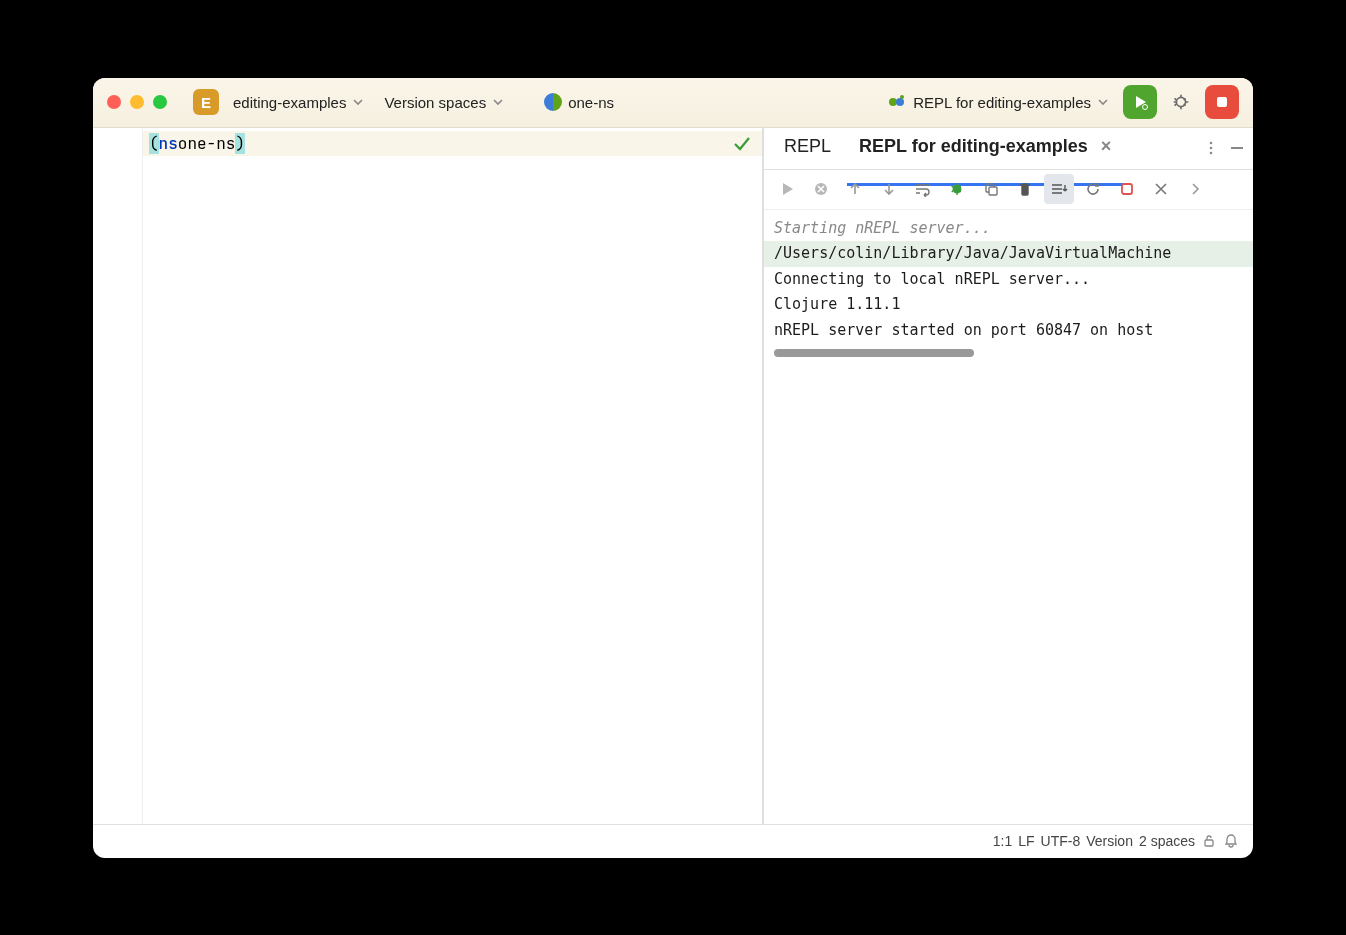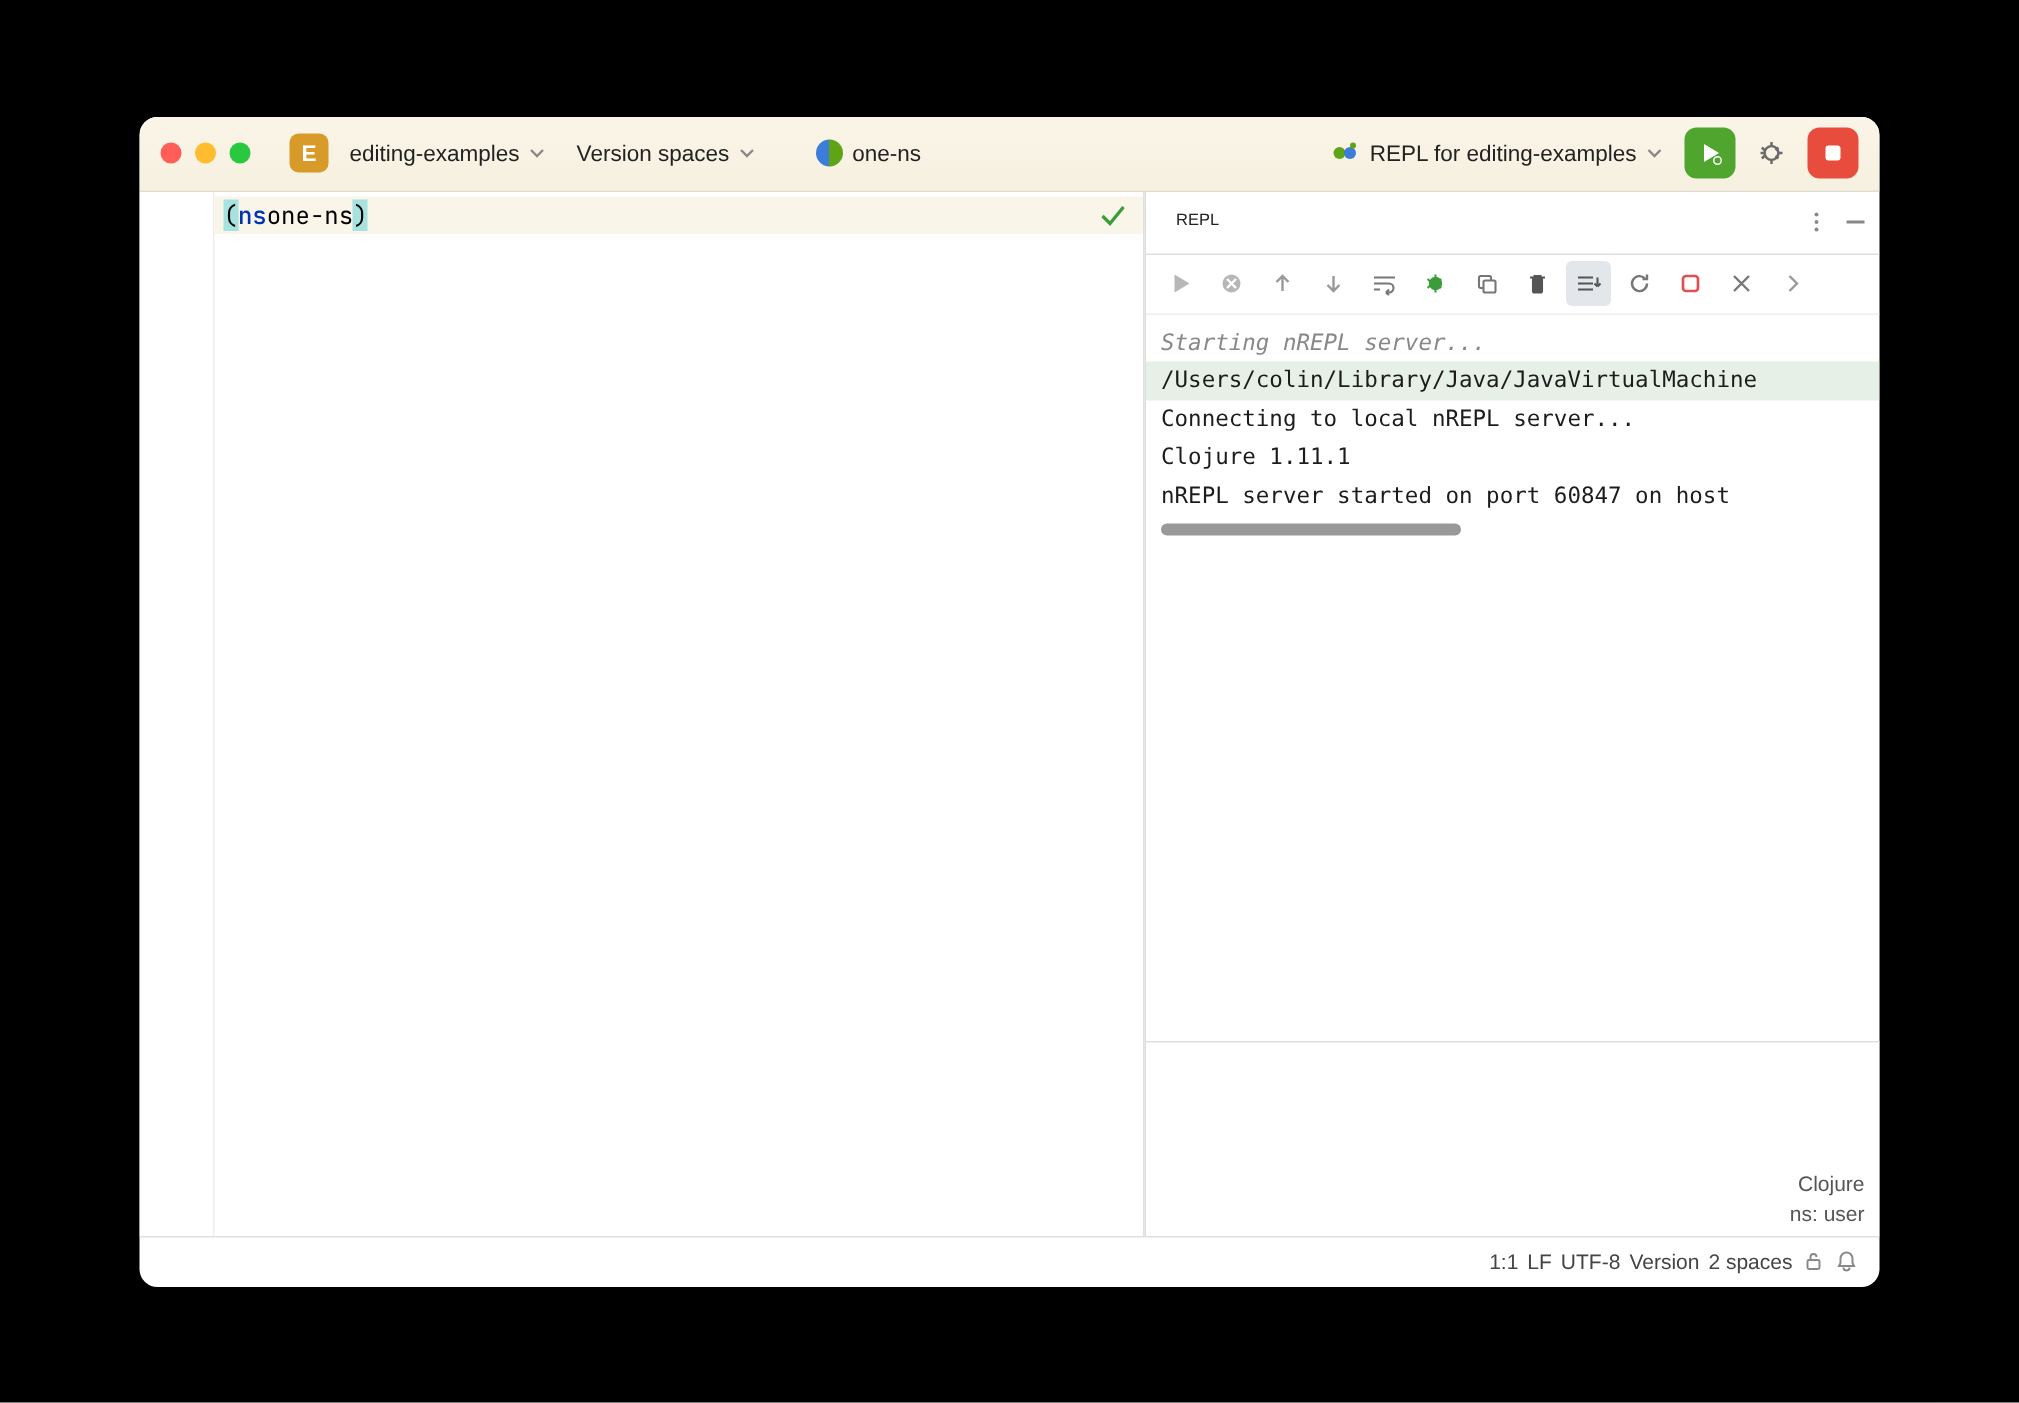--- a/index.html
+++ b/index.html
@@ -93,21 +93,21 @@
   position: absolute; top: 6px; right: 10px; color: #3a9c3a; font-size: 18px;
 }
 .right-panel {
   width: 490px; display: flex; flex-direction: column; border-left: 1px solid #ddd;
 }
 .tabs-row {
   height: 42px; display: flex; align-items: center; padding: 0 8px; gap: 4px;
   border-bottom: 1px solid #e0e0e0;
 }
 .tab {
-  padding: 26px 12px; font-size: 11px; color: #222; cursor: pointer;
+  padding: 26px 12px; font-size: 18px; color: #222; cursor: pointer;
   border-bottom: 3px solid transparent;
 }
 .tab.active { border-bottom-color: #3574f0; font-weight: 600; }
 .tab .close { color: #888; margin-left: 8px; cursor: pointer; }
 .tabs-right { margin-left: auto; display: flex; gap: 10px; color: #888; }
 .toolbar {
   height: 40px; display: flex; align-items: center; padding: 0 8px; gap: 4px;
   border-bottom: 1px solid #eee;
 }
 .tool { width: 30px; height: 30px; display: flex; align-items: center; justify-content: center;
@@ -227,20 +227,24 @@
             </svg>
         </div>
       </div>
     </div>
 
     <div class="right-panel">
       <div class="tabs-row">
         <div class="tab">
           <span>REPL</span>
         </div>
+        <div class="tab active">
+          <span>REPL for editing-examples</span>
+          <span class="close">×</span>
+        </div>
         <div class="tabs-right">
           <span>
             <svg width="16" height="16" viewBox="0 0 16 16">
                 <circle cx="8" cy="3" r="1.3" fill="#888"></circle>
                 <circle cx="8" cy="8" r="1.3" fill="#888"></circle>
                 <circle cx="8" cy="13" r="1.3" fill="#888"></circle>
               </svg>
           </span>
           <span>
             <svg width="16" height="16" viewBox="0 0 16 16">
@@ -326,26 +330,20 @@
         <div class="line path-line">/Users/colin/Library/Java/JavaVirtualMachine</div>
         <div class="line">Connecting to local nREPL server...</div>
         <div class="line">Clojure 1.11.1</div>
         <div class="line">nREPL server started on port 60847 on host </div>
         <div style="flex:1"></div>
         <div class="repl-scrollbar">
           <div class="thumb"></div>
         </div>
       </div>
 
-      <div class="repl-input-area">
-        <div class="repl-meta">
-          <div>Clojure</div>
-          <div>ns: user</div>
-        </div>
-      </div>
     </div>
 
   </div>
 
   <div class="statusbar">
     <span class="push-right">1:1</span>
     <span>LF</span>
     <span>UTF-8</span>
     <span>Version</span>
     <span>2 spaces</span>

